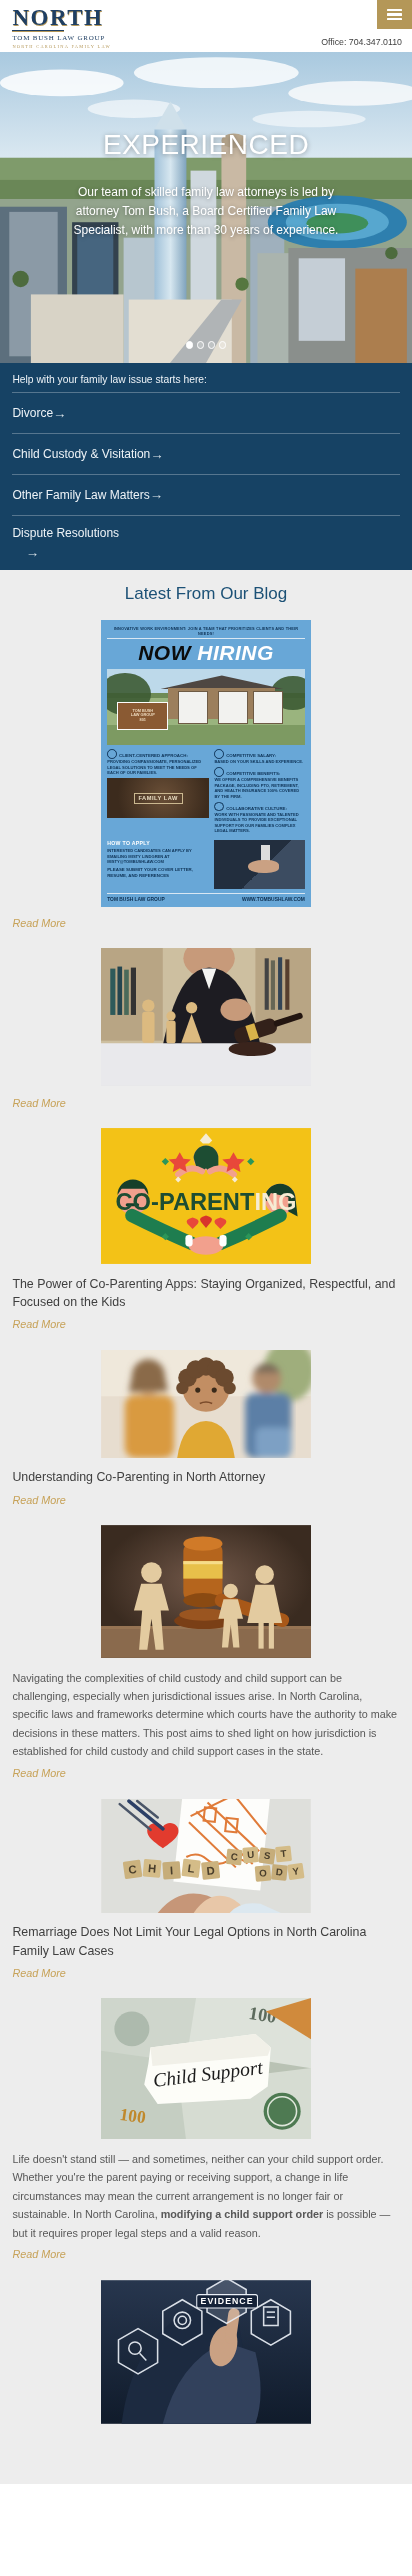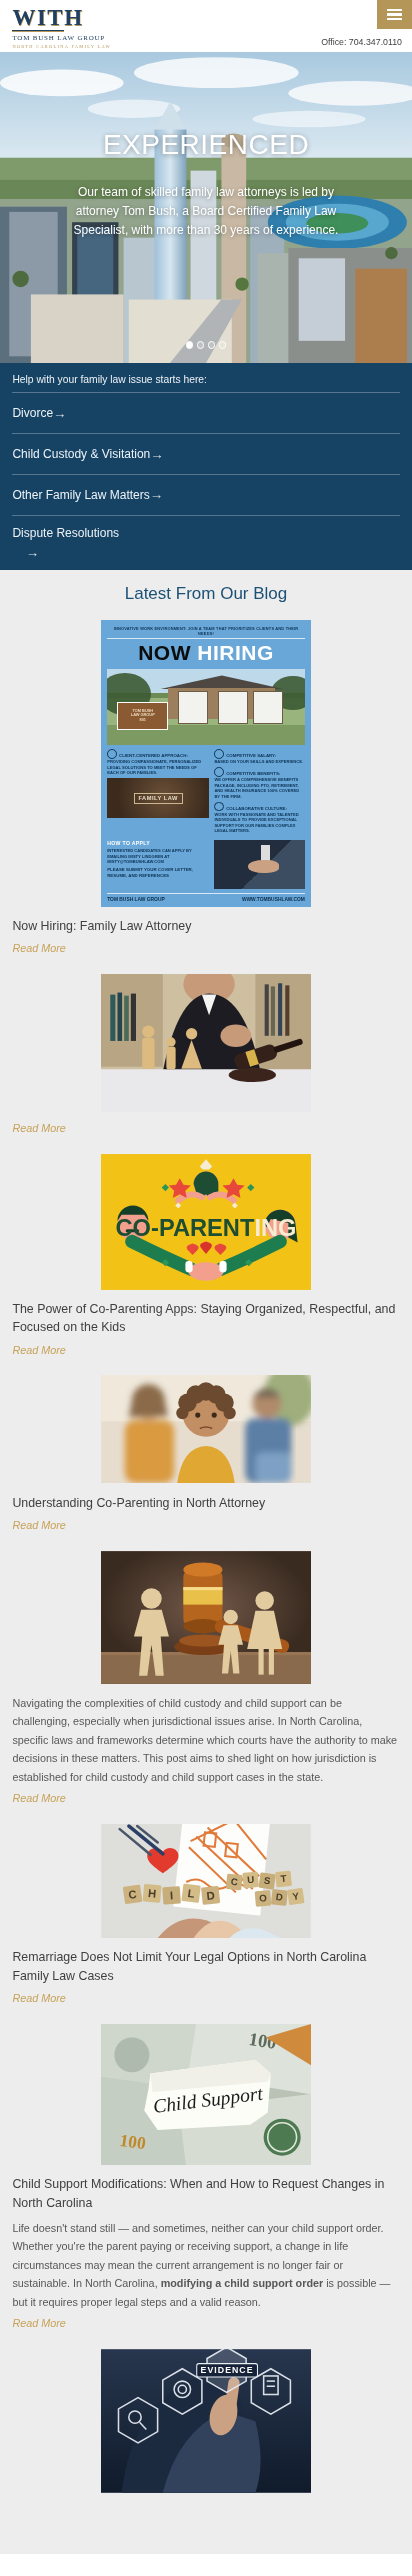--- a/index.html
+++ b/index.html
@@ -40,21 +40,21 @@
   .blog-head{margin:0;padding:14.4px 0 15.5px;text-align:center;font-size:17px;font-weight:400;color:#1c5176;}
   .post{padding:0 12.4px;margin-bottom:19.6px;}
   .post-img{display:block;width:210px;margin:0 auto 10.3px;cursor:pointer;}
   .post-title{margin:0 0 6.7px;font-size:12.4px;font-weight:400;color:#3f3f3f;line-height:1.5;cursor:pointer;}
   .excerpt{margin:0 0 6.2px;font-size:10.8px;color:#585858;line-height:1.71;}
   .read-more{display:inline-block;font-size:10.8px;font-style:italic;color:#c7a258;text-decoration:none;cursor:pointer;}
 
   
   .flyer{width:210px;height:287px;box-sizing:border-box;background:#68a7d7;margin:0 auto 10.3px;padding:6.2px 6.2px 5.2px;color:#0e3357;cursor:pointer;overflow:hidden;}
   .f-tag{font-size:3.9px;font-weight:700;letter-spacing:0.2px;text-align:center;padding-bottom:2.6px;border-bottom:0.5px solid #d8e7f3;margin-bottom:3.1px;}
-  .f-head{text-align:center;font-size:21px;font-weight:800;letter-spacing:0.5px;line-height:1;margin:1.5px 0 5.2px;}
+  .f-head{text-align:center;font-size:21px;font-weight:800;letter-spacing:0.5px;line-height:1;margin:1.5px 0 5.2px;font-style:italic;}
   .f-now{color:#0c0c0c;} .f-hiring{color:#fff;}
   .f-photo{position:relative;height:76px;margin-bottom:4.6px;background:linear-gradient(#bdd9ea 0 32%,#6e8b55 32% 38%,#9ab47e 38% 74%,#7d9a62 74% 100%);overflow:hidden;}
   .f-roof{position:absolute;left:27%;top:9%;width:62%;height:18%;background:#4e4742;clip-path:polygon(0 100%,50% 0,100% 100%);}
   .f-house{position:absolute;left:31%;top:26%;width:54%;height:40%;background:#9c7f5c;}
   .f-win{position:absolute;top:30%;width:14%;height:40%;background:#f2f2ef;border:0.5px solid #6e5b44;}
   .f-sign{position:absolute;left:5%;top:44%;width:25%;height:34%;background:#8a5a33;border:1px solid #fdfdfd;color:#ecd9bd;font-size:3.9px;font-weight:700;text-align:center;display:flex;flex-direction:column;justify-content:center;line-height:1.25;}
   .f-tree{position:absolute;border-radius:50%;background:#3c5a33;opacity:.9;}
   .f-cols{display:flex;gap:5.2px;}
   .f-col-l{width:53%;} .f-col-r{width:47%;}
   .f-h{font-size:4.4px;font-weight:800;line-height:1.3;}
@@ -70,21 +70,21 @@
   .f-hand b{position:absolute;left:52%;top:10%;width:10%;height:40%;background:#ddd;}
   .f-foot{border-top:0.5px solid #d8e7f3;margin-top:4.1px;padding-top:3.1px;display:flex;justify-content:space-between;font-size:4.9px;font-weight:800;color:#0b2c4d;}
 </style>
 </head>
 <body>
 
 <div class="wrap">
 
   <div class="header">
     <div class="logo">
-      <div class="logo-acronym">WITH</div>
+      <div class="logo-acronym">NORTH</div>
       <div class="logo-underline"></div>
       <div class="logo-name">TOM BUSH LAW GROUP</div>
       <div class="logo-tagline">NORTH CAROLINA FAMILY LAW</div>
     </div>
     <button class="hamburger" aria-label="menu">
       <span></span>
         <span></span>
         <span></span>
     </button>
     <a class="phone">Office: 704.347.0110</a>
@@ -219,21 +219,20 @@
           <div class="f-hand">
               <b></b>
               <i></i>
             </div>
         </div>
         <div class="f-foot">
           <span>TOM BUSH LAW GROUP</span>
           <span>WWW.TOMBUSHLAW.COM</span>
         </div>
       </div>
-      <h3 class="post-title">Now Hiring: Family Law Attorney</h3>
       <a class="read-more">Read More</a>
     </div>
 
     <div class="post">
       <svg class="post-img" width="210" height="138" viewBox="0 0 408 268">
         <rect width="408" height="268" fill="#cdbfa0"></rect>
         <rect x="0" y="0" width="120" height="180" fill="#b8a584"></rect>
         <rect x="18" y="40" width="10" height="90" fill="#2e5a5a"></rect>
           <rect x="32" y="36" width="9" height="94" fill="#24454f"></rect>
         <rect x="45" y="42" width="9" height="88" fill="#4a6a5a"></rect>
@@ -452,21 +451,20 @@
           <circle cx="352" cy="220" r="36" fill="#4e7a52"></circle>
           <circle cx="352" cy="220" r="28" fill="none" stroke="#dfe7db" stroke-width="3"></circle>
           <text x="286" y="44" font-size="36" transform="rotate(9 310 40)">100</text>
           <text x="40" y="248" font-size="34" fill="#c0892c" transform="rotate(8 120 205)">100</text>
         </g>
         <polygon points="320,26 408,0 408,80" fill="#d08a3c"></polygon>
         <path d="M96 96 L300 70 L330 96 L324 172 L290 196 L110 206 L84 168 L92 128 Z" fill="#fdfdf8"></path>
         <path d="M96 96 L300 70 L330 96 L324 112 L100 132 Z" fill="#f1f0e8"></path>
         <text x="208" y="160" text-anchor="middle" font-family="Liberation Serif,serif" font-style="italic" font-size="38" fill="#1c1c1c" transform="rotate(-7 208 150)">Child Support</text>
       </svg>
-      <h3 class="post-title">Child Support Modifications: When and How to Request Changes in North Carolina</h3>
       <p class="excerpt"><span>Life doesn't stand still — and sometimes, neither can your child support order. Whether you're the parent paying or receiving support, a change in life circumstances may mean the current arrangement is no longer fair or sustainable. In North Carolina, </span><b>modifying a child support order</b><span> is possible — but it requires proper legal steps and a valid reason.</span></p>
       <a class="read-more">Read More</a>
     </div>
 
     <div class="post">
       <svg class="post-img" width="210" height="144" viewBox="0 0 408 279">
         <defs>
             <linearGradient id="nv" x1="0" y1="0" x2="0" y2="1">
               <stop offset="0" stop-color="#27364e"></stop>
               <stop offset="1" stop-color="#101b2b"></stop>

